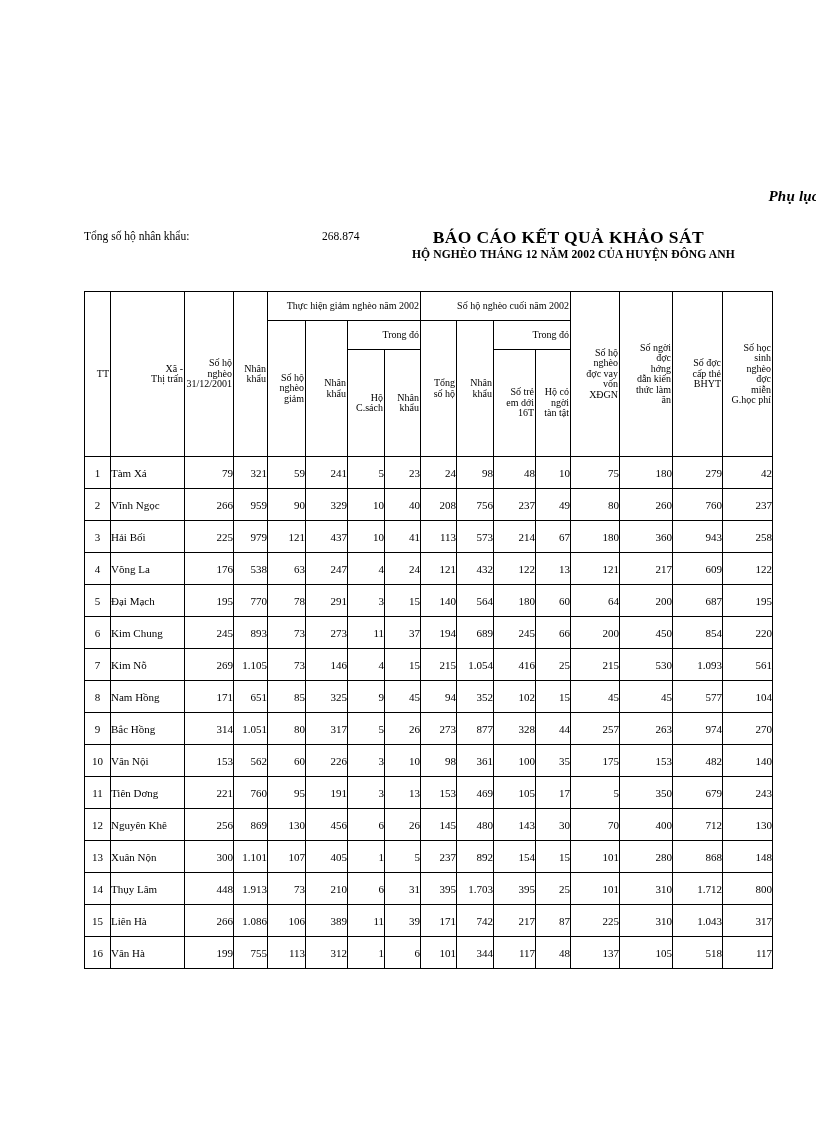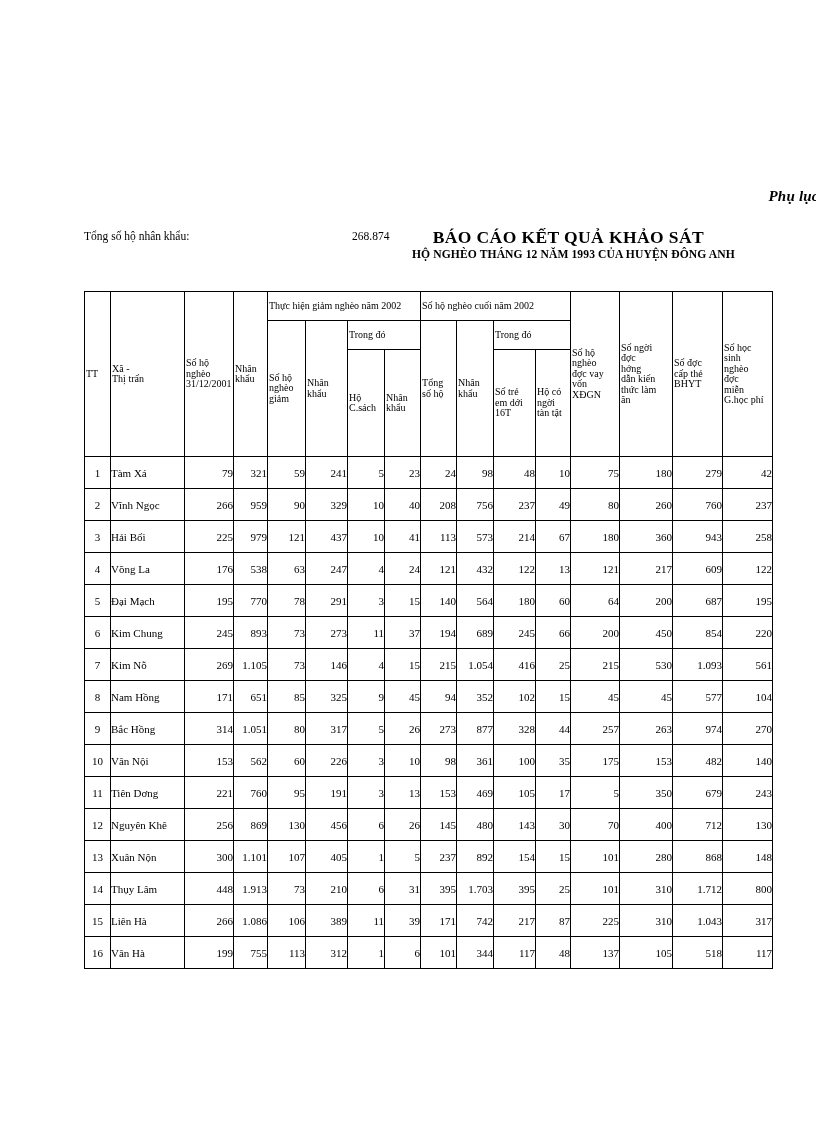--- a/index.html
+++ b/index.html
@@ -50,21 +50,21 @@
     line-height: 15px;
   }
   .totals-row {
     position: relative;
     height: 15px;
     white-space: nowrap;
   }
   .totals-label { position: absolute; left: 0; top: 0; }
   .totals-mid   { position: absolute; left: 196px; top: 0; }
   .totals-value { position: absolute; left: 254px; top: 0; }
-  .totals-value.indent { left: 268px; text-align: center; }
+  .totals-value.indent { left: 238px; text-align: center; }
 
   
   .report-title {
     position: absolute;
     left: 412px;
     top: 228px;
     width: 292px;
     text-align: right;
   }
   .report-title .line1 {
@@ -98,21 +98,21 @@
   }
   table.report th,
   table.report td {
     border: 1px solid #000000;
     padding: 0;
     vertical-align: middle;
     font-weight: normal;
   }
   
   table.report thead th {
-    text-align: left;
+    text-align: right;
     line-height: 10.5px;
     font-size: 10px;
     padding: 1px 1px;
   }
   thead th.grp {
     font-size: 10.5px;
     height: 26px;
   }
   thead th.tall {
     height: 162px;
@@ -177,21 +177,21 @@
   <div class="totals">
     <div class="totals-row">
       <span class="totals-label">Tổng số hộ nhân khẩu:</span>
       <span class="totals-mid"></span>
       <span class="totals-value indent">268.874</span>
     </div>
   </div>
 
   <div class="report-title">
     <div class="line1">BÁO CÁO KẾT QUẢ KHẢO SÁT</div>
-    <div class="line2">HỘ NGHÈO THÁNG 12 NĂM 1993 CỦA HUYỆN ĐÔNG ANH</div>
+    <div class="line2">HỘ NGHÈO THÁNG 12 NĂM 2002 CỦA HUYỆN ĐÔNG ANH</div>
   </div>
 
   <div class="tbl-wrap">
     <table class="report">
       <colgroup>
         <col class="c-tt">
           <col class="c-xa">
           <col class="c-sh01">
           <col class="c-nk01">
         <col class="c-shg">

